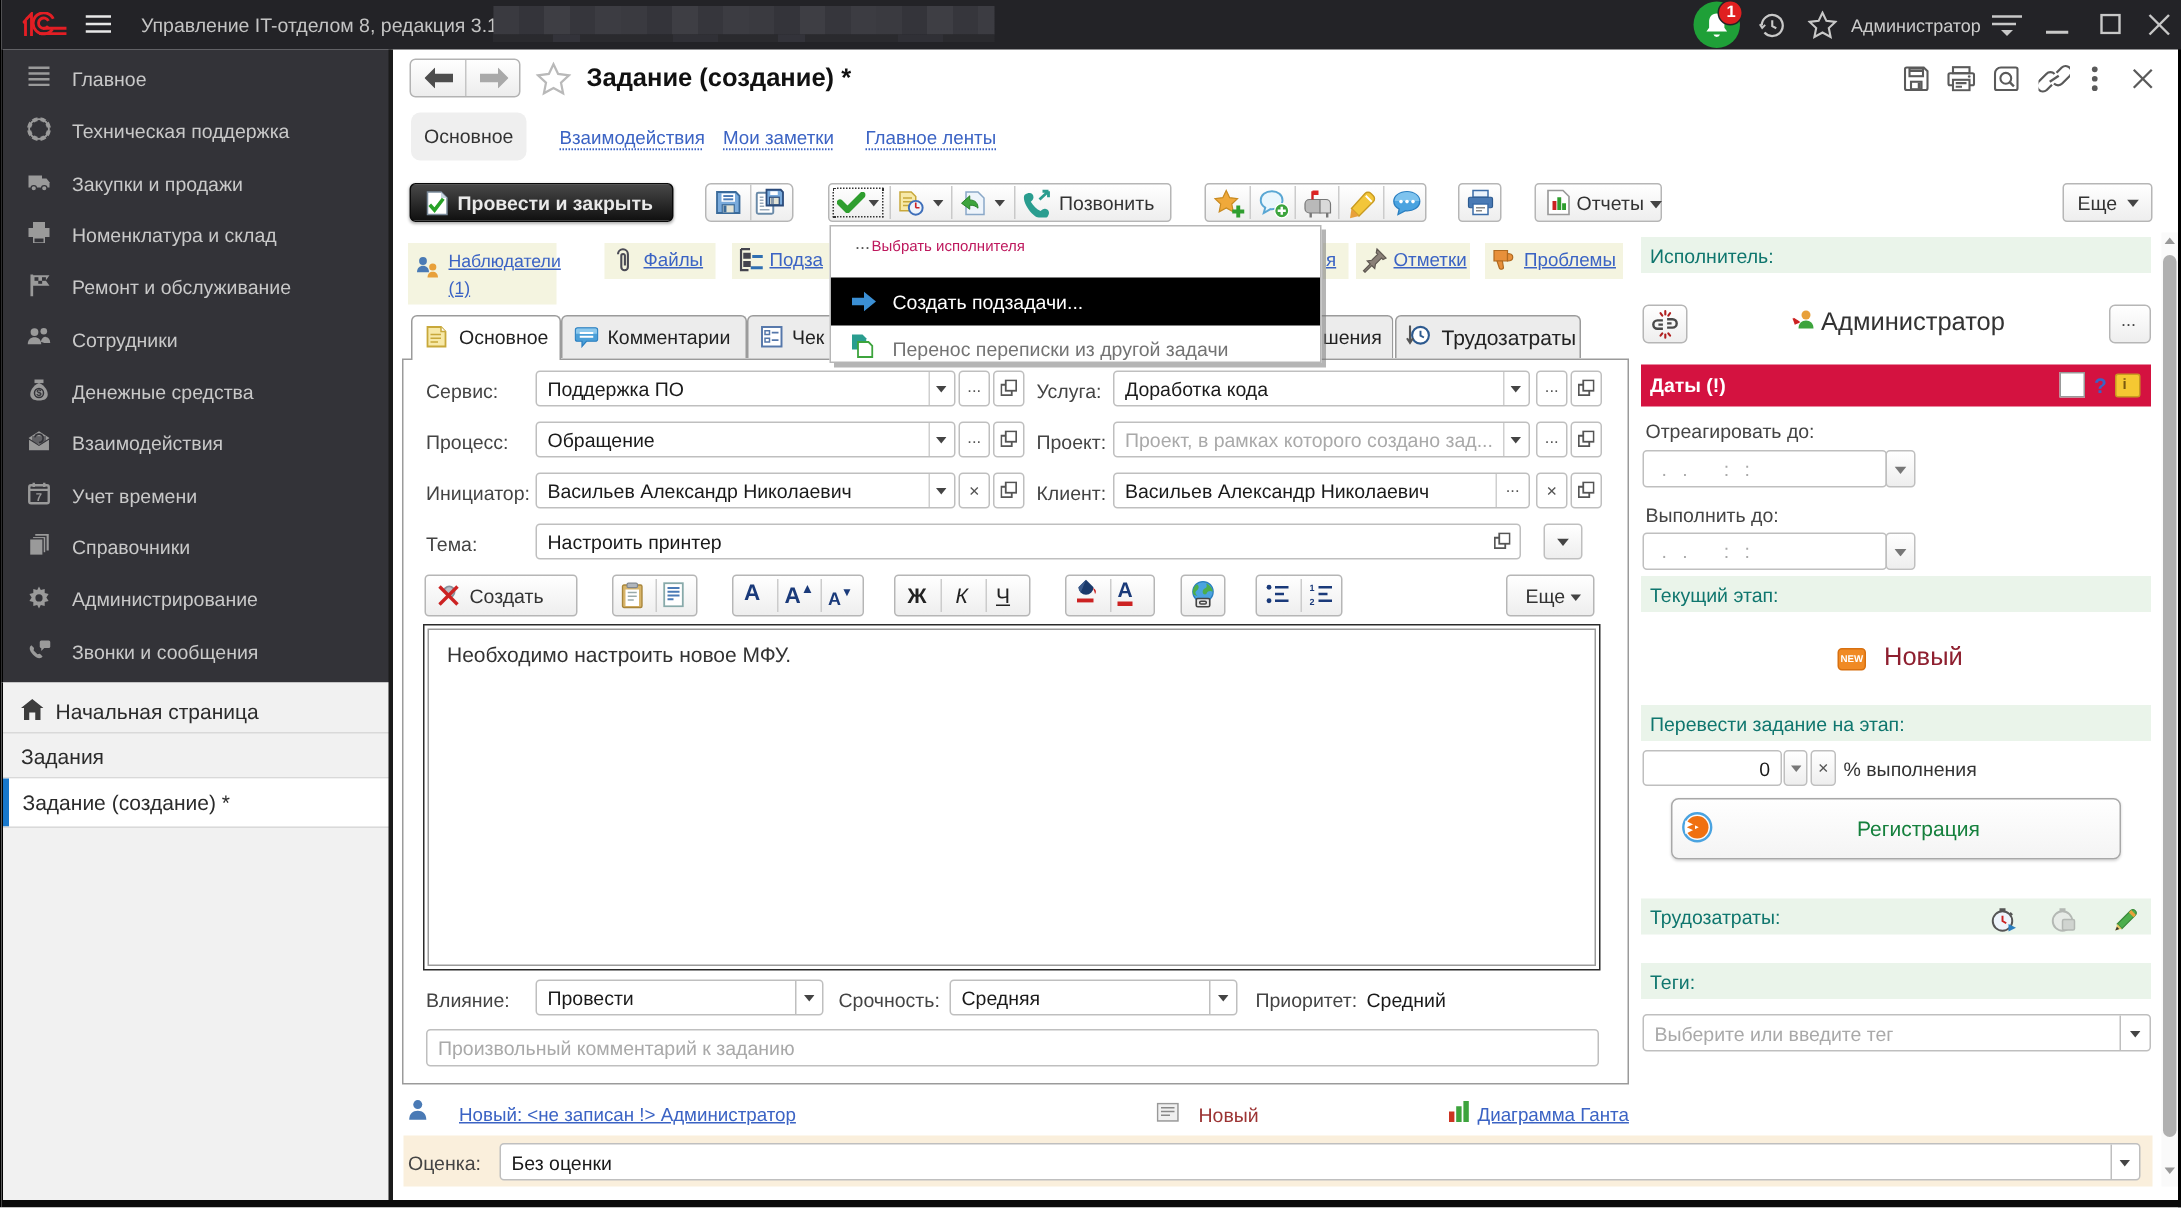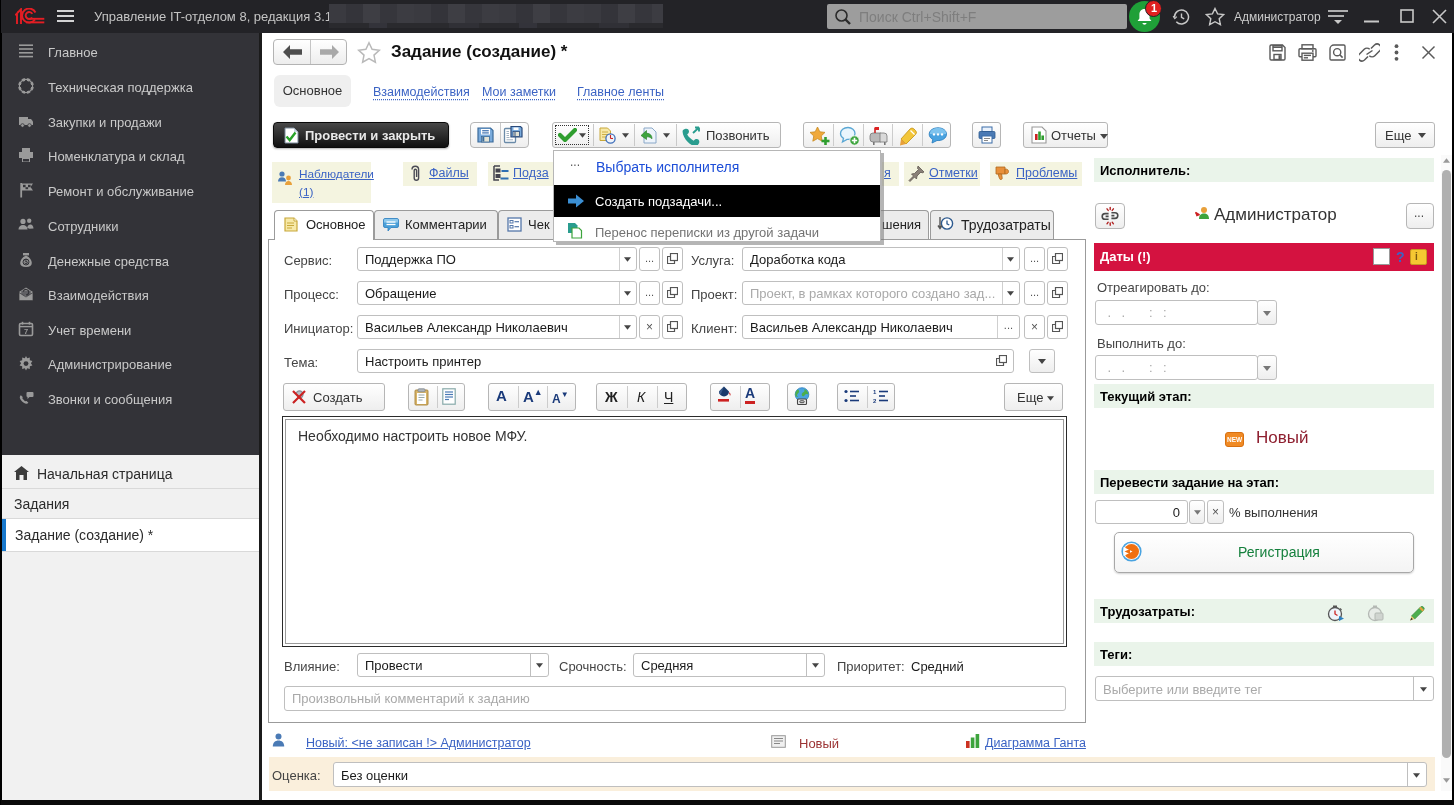--- a/index.html
+++ b/index.html
@@ -46,21 +46,21 @@
 .itab { position:absolute; top:210px; height:29px; background:#ececec; border:1px solid #9b9b9b; border-bottom:none; border-radius:4px 4px 0 0; font-size:13px; color:#333; }
 .itab.active { background:#ffffff; height:30px; z-index:3; }
 
 
 .flabel { position:absolute; font-size:13px; color:#444; white-space:nowrap; }
 .finput { position:absolute; height:24px; border:1px solid #bfbfbf; border-radius:3px; background:#fff; font-size:13px; color:#1a1a1a; }
 .finput .val { position:absolute; left:7px; top:4px; white-space:nowrap; }
 .sqbtn { position:absolute; width:21px; height:24px; border:1px solid #bfbfbf; border-radius:3px; background:#fff; color:#555; font-size:11px; text-align:center; }
 
 
-.ghead { position:absolute; left:1093px; width:340px; height:24px; background:#eaf4ea; font-size:13px; font-weight:700; color:#000000; }
+.ghead { position:absolute; left:1093px; width:340px; height:24px; background:#eaf4ea; font-size:13px; font-weight:400; color:#0f766e; }
 .ghead span { position:absolute; left:6px; top:5px; }
 </style>
 </head>
 <body>
 <div id="app">
 
   <div id="titlebar">
 
     <svg class="abs" style="left:14px;top:8px" width="30" height="17" viewBox="0 0 30 17">
       <g fill="none" stroke="#e31e24" stroke-width="1.9">
@@ -75,27 +75,20 @@
 
     <svg class="abs" style="left:56px;top:9px" width="17" height="14" viewBox="0 0 17 14">
       <g stroke="#e8e8e8" stroke-width="1.8">
           <line x1="0" y1="2" x2="17" y2="2"></line>
           <line x1="0" y1="7" x2="17" y2="7"></line>
           <line x1="0" y1="12" x2="17" y2="12"></line>
         </g>
     </svg>
     <div class="ttl">Управление IT-отделом 8, редакция 3.1</div>
     <div id="censor"></div>
-    <div id="searchbox">
-      <svg class="abs" style="left:7px;top:4px" width="18" height="18" viewBox="0 0 18 18">
-        <circle cx="7.5" cy="7.5" r="5.5" fill="none" stroke="#2b2b2b" stroke-width="1.6"></circle>
-        <line x1="11.5" y1="11.5" x2="16" y2="16" stroke="#2b2b2b" stroke-width="2.4"></line>
-      </svg>
-      <span>Поиск Ctrl+Shift+F</span>
-    </div>
 
     <div class="abs" style="left:1128px;top:1px;width:31px;height:31px;border-radius:50%;background:#1fa038"></div>
     <svg class="abs" style="left:1135px;top:8px" width="17" height="18" viewBox="0 0 17 18">
       <path d="M8.5,1 C5,1 3.4,3.6 3.4,6.5 L3.4,10.5 L1.6,13 L15.4,13 L13.6,10.5 L13.6,6.5 C13.6,3.6 12,1 8.5,1 Z" fill="#ffffff"></path>
       <path d="M6.3,15 a2.3,2.3 0 0 0 4.4,0 Z" fill="#ffffff"></path>
     </svg>
     <div class="abs" style="left:1144px;top:0px;width:17px;height:17px;border-radius:50%;background:#e02020;border:1.5px solid #232327"></div>
     <div class="abs" style="left:1150px;top:2px;font-size:11px;color:#fff;font-weight:700">1</div>
 
     <svg class="abs" style="left:1170px;top:8px" width="19" height="18" viewBox="0 0 19 18">
@@ -214,20 +207,28 @@
       </div>
     <div class="mitem">
         <svg class="mic" viewBox="0 0 16 16">
           <rect x="1.5" y="2.5" width="13" height="12" rx="1.2" fill="none" stroke="#9a9a9a" stroke-width="1.6"></rect>
           <line x1="4.5" y1="0.8" x2="4.5" y2="3.6" stroke="#9a9a9a" stroke-width="1.6"></line>
           <line x1="11.5" y1="0.8" x2="11.5" y2="3.6" stroke="#9a9a9a" stroke-width="1.6"></line>
           <line x1="2" y1="5.6" x2="14" y2="5.6" stroke="#9a9a9a" stroke-width="1.4"></line>
           <text x="8" y="12.8" font-size="7.5" fill="#9a9a9a" text-anchor="middle" font-weight="bold">7</text>
         </svg>
         <span class="mtx">Учет времени</span>
+      </div>
+    <div class="mitem">
+        <svg class="mic" viewBox="0 0 16 16">
+          <rect x="5.5" y="1" width="9" height="11" fill="#9a9a9a"></rect>
+          <rect x="3.6" y="2.6" width="9" height="11" fill="#9a9a9a" stroke="#333338" stroke-width="0.9"></rect>
+          <rect x="1.7" y="4.2" width="9" height="11" fill="#9a9a9a" stroke="#333338" stroke-width="0.9"></rect>
+        </svg>
+        <span class="mtx">Справочники</span>
       </div>
     <div class="mitem">
         <svg class="mic" viewBox="0 0 16 16">
           <path d="M8,1 l1.2,2.3 2.6-0.7 0,2.7 2.6,0.7 -1.5,2.3 1.5,2.3 -2.6,0.7 0,2.7 -2.6,-0.7 -1.2,2.3 -1.2,-2.3 -2.6,0.7 0,-2.7 -2.6,-0.7 1.5,-2.3 -1.5,-2.3 2.6,-0.7 0,-2.7 2.6,0.7 z" fill="#9a9a9a"></path>
           <circle cx="8" cy="8.6" r="2.4" fill="#333338"></circle>
         </svg>
         <span class="mtx">Администрирование</span>
       </div>
     <div class="mitem">
         <svg class="mic" viewBox="0 0 16 16">
@@ -920,21 +921,21 @@
     <svg class="abs" style="left:1442px;top:158px" width="7" height="5" viewBox="0 0 8 5">
         <path d="M4,0 L8,5 L0,5 z" fill="#999"></path>
       </svg>
     <div class="abs" style="left:1441px;top:170px;width:9px;height:588px;background:#b0b0b0;border-radius:5px"></div>
     <svg class="abs" style="left:1442px;top:778px" width="7" height="5" viewBox="0 0 8 5">
         <path d="M0,0 h8 l-4,5 z" fill="#999"></path>
       </svg>
 
     <div class="abs" style="left:552px;top:150px;width:328px;height:92px;background:#fff;border:1px solid #b6b6b6;box-shadow:3px 3px 0 rgba(120,120,120,0.55);z-index:10">
       <span class="abs" style="left:16px;top:4px;font-size:12px;color:#555">...</span>
-      <span class="abs" style="left:42px;top:8px;font-size:14px;color:#1d4ed8">Выбрать исполнителя</span>
+      <span class="abs" style="left:27px;top:8px;font-size:10px;color:#be185d">Выбрать исполнителя</span>
       <div class="abs" style="left:0px;top:34px;width:326px;height:32px;background:#000"></div>
       <svg class="abs" style="left:14px;top:43px" width="16" height="14" viewBox="0 0 16 14">
           <path d="M0,4.5 h8 V0.5 L16,7 8,13.5 V9.5 h-8 z" fill="#3b8fd4"></path>
         </svg>
       <span class="abs" style="left:41px;top:43px;font-size:13px;color:#fff">Создать подзадачи...</span>
       <svg class="abs" style="left:13px;top:71px" width="17" height="17" viewBox="0 0 17 17">
           <path d="M1,1 h7 l2.5,2.5 v7.5 h-9.5 z" fill="#2a9d8f"></path>
           <path d="M5,6 h7 l2.5,2.5 v7.5 h-9.5 z" fill="#fff" stroke="#3da43d" stroke-width="1.2"></path>
         </svg>
       <span class="abs" style="left:41px;top:74px;font-size:13px;color:#737373">Перенос переписки из другой задачи</span>

